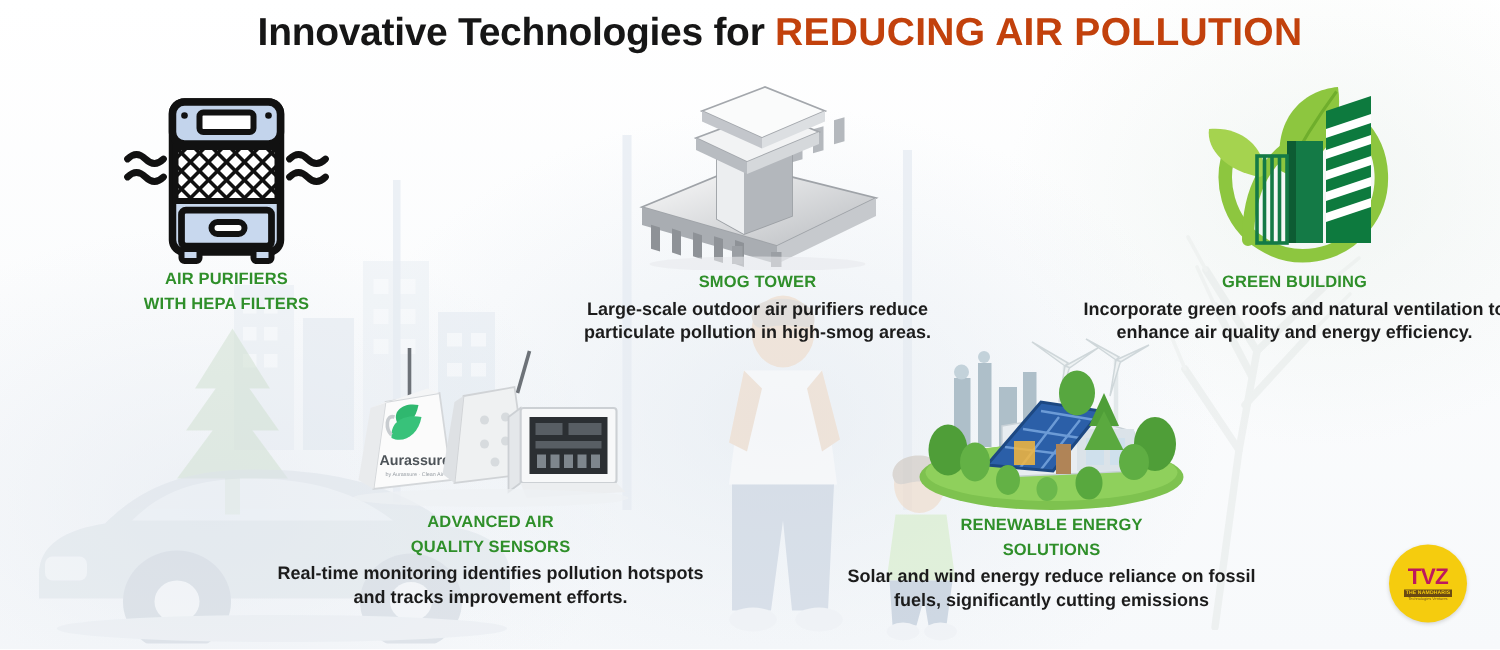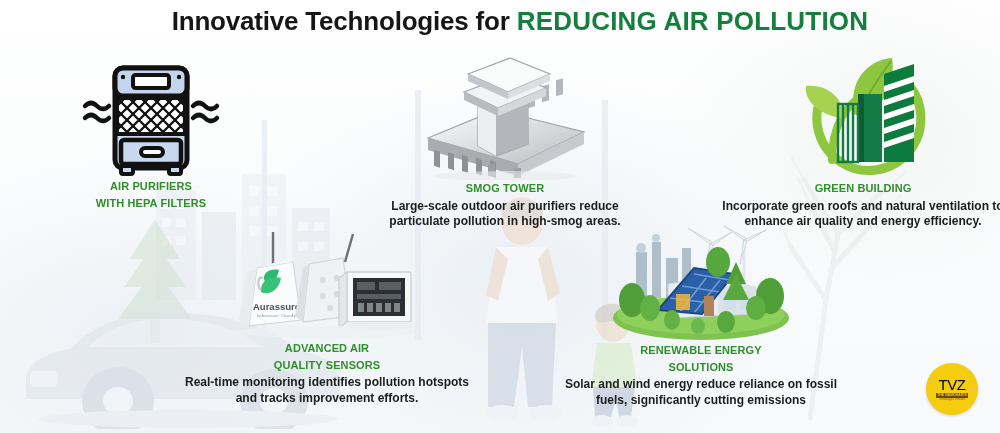--- a/index.html
+++ b/index.html
@@ -91,21 +91,21 @@
     top: 6px;
     left: 0;
     width: 1000px;
     text-align: center;
     font-size: 26px;
     font-weight: bold;
     letter-spacing: -.2px;
     white-space: nowrap;
   }
   .title .t-dark { color: #161616; margin-left: 40px; }
-  .title .t-green { color: #15803d; letter-spacing: .2px; }
+  .title .t-green { color: #c2410c; letter-spacing: .2px; }
 
   
   .card {
     position: absolute;
     text-align: center;
   }
   .card-heading {
     color: #2f8f2a;
     font-weight: bold;
     font-size: 11px;
@@ -141,23 +141,23 @@
     height: 52px;
     border-radius: 50%;
     background: #f5cc0e;
     display: flex;
     flex-direction: column;
     align-items: center;
     justify-content: center;
     box-shadow: 0 1px 3px rgba(0,0,0,.16);
   }
   .logo-mark {
-    color: #000000;
+    color: #be185d;
     font-size: 15px;
-    font-weight: normal;
+    font-weight: bold;
     line-height: 15px;
     letter-spacing: -.5px;
   }
   .logo-name {
     margin-top: 1px;
     color: #6b4a12;
     background: #6b4a12;
     font-size: 3.4px;
     line-height: 4px;
     letter-spacing: .1px;

